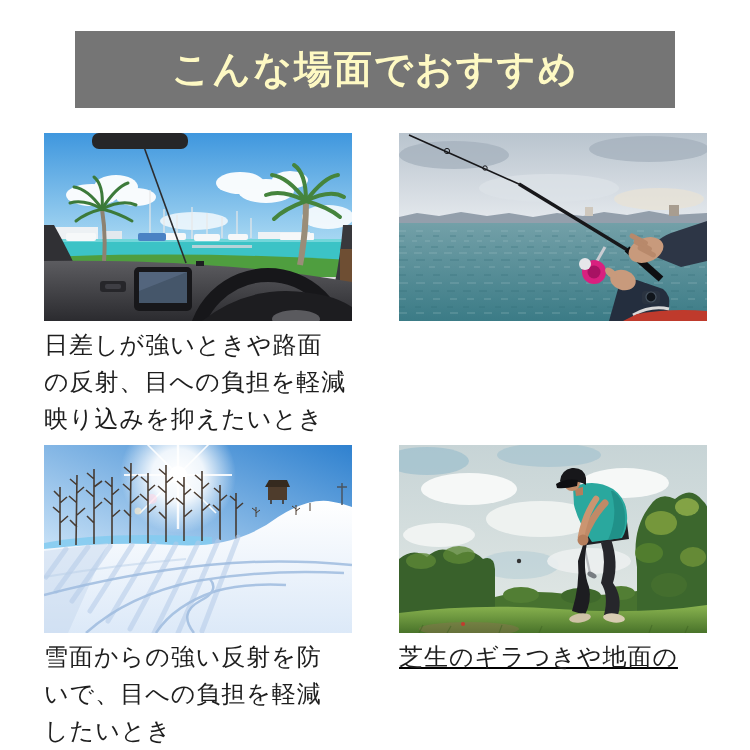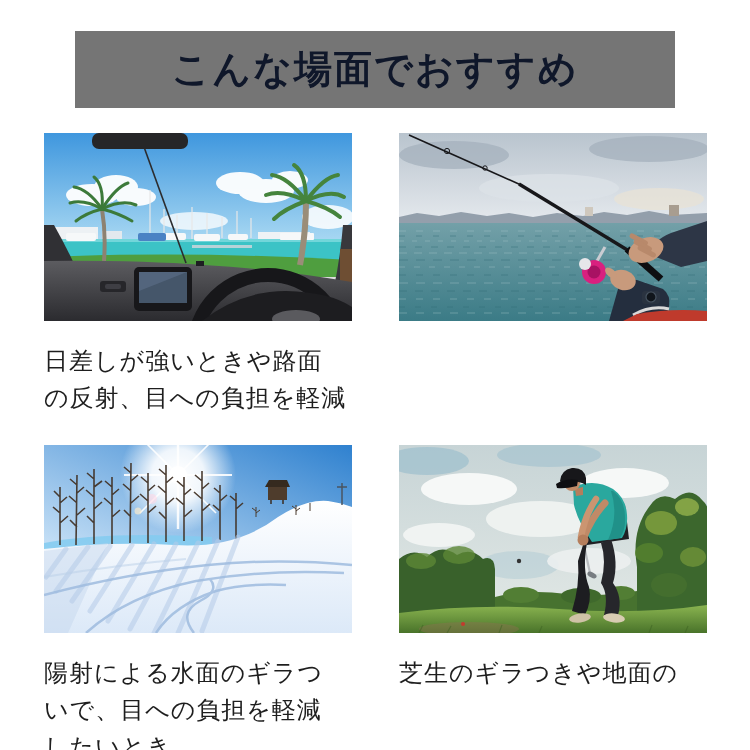--- a/index.html
+++ b/index.html
@@ -1,29 +1,29 @@
 <!DOCTYPE html>
 <html><head>
 <meta charset="utf-8">
 <style>
   html,body{margin:0;padding:0;background:#ffffff;}
   body{width:750px;height:750px;position:relative;overflow:hidden;
        font-family:"Liberation Sans","DejaVu Sans",sans-serif;}
   .page{position:absolute;inset:0;background:#ffffff;}
   .header{position:absolute;left:75px;top:31px;width:600px;height:77px;
-          background:#757575;color:#0f172a;display:flex;align-items:center;justify-content:center;}
+          background:#757575;color:#fef9c3;display:flex;align-items:center;justify-content:center;}
   .header span{font-size:38px;font-weight:600;letter-spacing:2px;}
   .cell{position:absolute;width:308px;}
   .cell-driving{left:44px;top:133px;}
   .cell-fishing{left:399px;top:133px;}
   .cell-snow{left:44px;top:445px;}
-  .cell-golf{left:399px;top:445px;}
+  .cell-golf{left:399px;top:445px;text-decoration:underline;}
   .photo{width:308px;height:188px;overflow:hidden;background:#dddddd;}
   .photo svg{display:block;width:308px;height:188px;}
-  .caption{margin-top:21px;font-size:24px;line-height:37px;color:#1e1e1e;
+  .caption{margin-top:5px;font-size:24px;line-height:37px;color:#1e1e1e;
            font-weight:500;letter-spacing:1px;white-space:nowrap;}
 </style>
 </head>
 <body>
 
 <div class="page">
 
   <div class="header">
     <span>こんな場面でおすすめ</span>
   </div>
@@ -110,20 +110,21 @@
         <rect x="95" y="139" width="48" height="31" fill="#45566a"></rect>
         <path d="M95,139 L143,139 L95,158 Z" fill="#5d708a" opacity="0.6"></path>
         <circle cx="224" cy="216" r="74" fill="none" stroke="#17171a" stroke-width="14"></circle>
         <path d="M158,188 Q196,158 242,158 Q286,159 308,174 L308,188 Z" fill="#1d1d20"></path>
         <ellipse cx="252" cy="186" rx="24" ry="9" fill="#8d8d92" opacity="0.55"></ellipse>
       </svg>
     </div>
     <div class="caption">
       <div>日差しが強いときや路面</div>
       <div>の反射、目への負担を軽減</div>
+      <div>映り込みを抑えたいとき</div>
     </div>
   </div>
 
   <div class="cell cell-fishing">
     <div class="photo">
       <svg viewBox="0 0 308 188">
         <defs>
           <linearGradient id="f-sky" x1="0" y1="0" x2="0" y2="1">
             <stop offset="0" stop-color="#b9c4ce"></stop>
               <stop offset="1" stop-color="#e6eaee"></stop>
@@ -260,21 +261,21 @@
         <g stroke="#9fbcdf" stroke-width="2.5" fill="none" opacity="0.85">
           <path d="M0,150 Q84,128 164,120 Q234,113 308,120"></path>
           <path d="M42,188 Q84,150 152,136 Q222,124 300,128"></path>
           <path d="M112,188 Q130,160 172,146 Q202,138 242,140"></path>
           <path d="M150,188 Q134,168 156,156 Q176,146 166,134"></path>
         </g>
         <path d="M0,132 Q72,120 142,114" stroke="#b9cfe8" stroke-width="2" fill="none" opacity="0.5"></path>
       </svg>
     </div>
     <div class="caption">
-      <div>陽射による水面のギラつ</div>
+      <div>雪面からの強い反射を防</div>
       <div>いで、目への負担を軽減</div>
       <div>したいとき</div>
     </div>
   </div>
 
   <div class="cell cell-golf">
     <div class="photo">
       <svg viewBox="0 0 308 188">
         <defs>
           <linearGradient id="g-sky" x1="0" y1="0" x2="0" y2="1">

